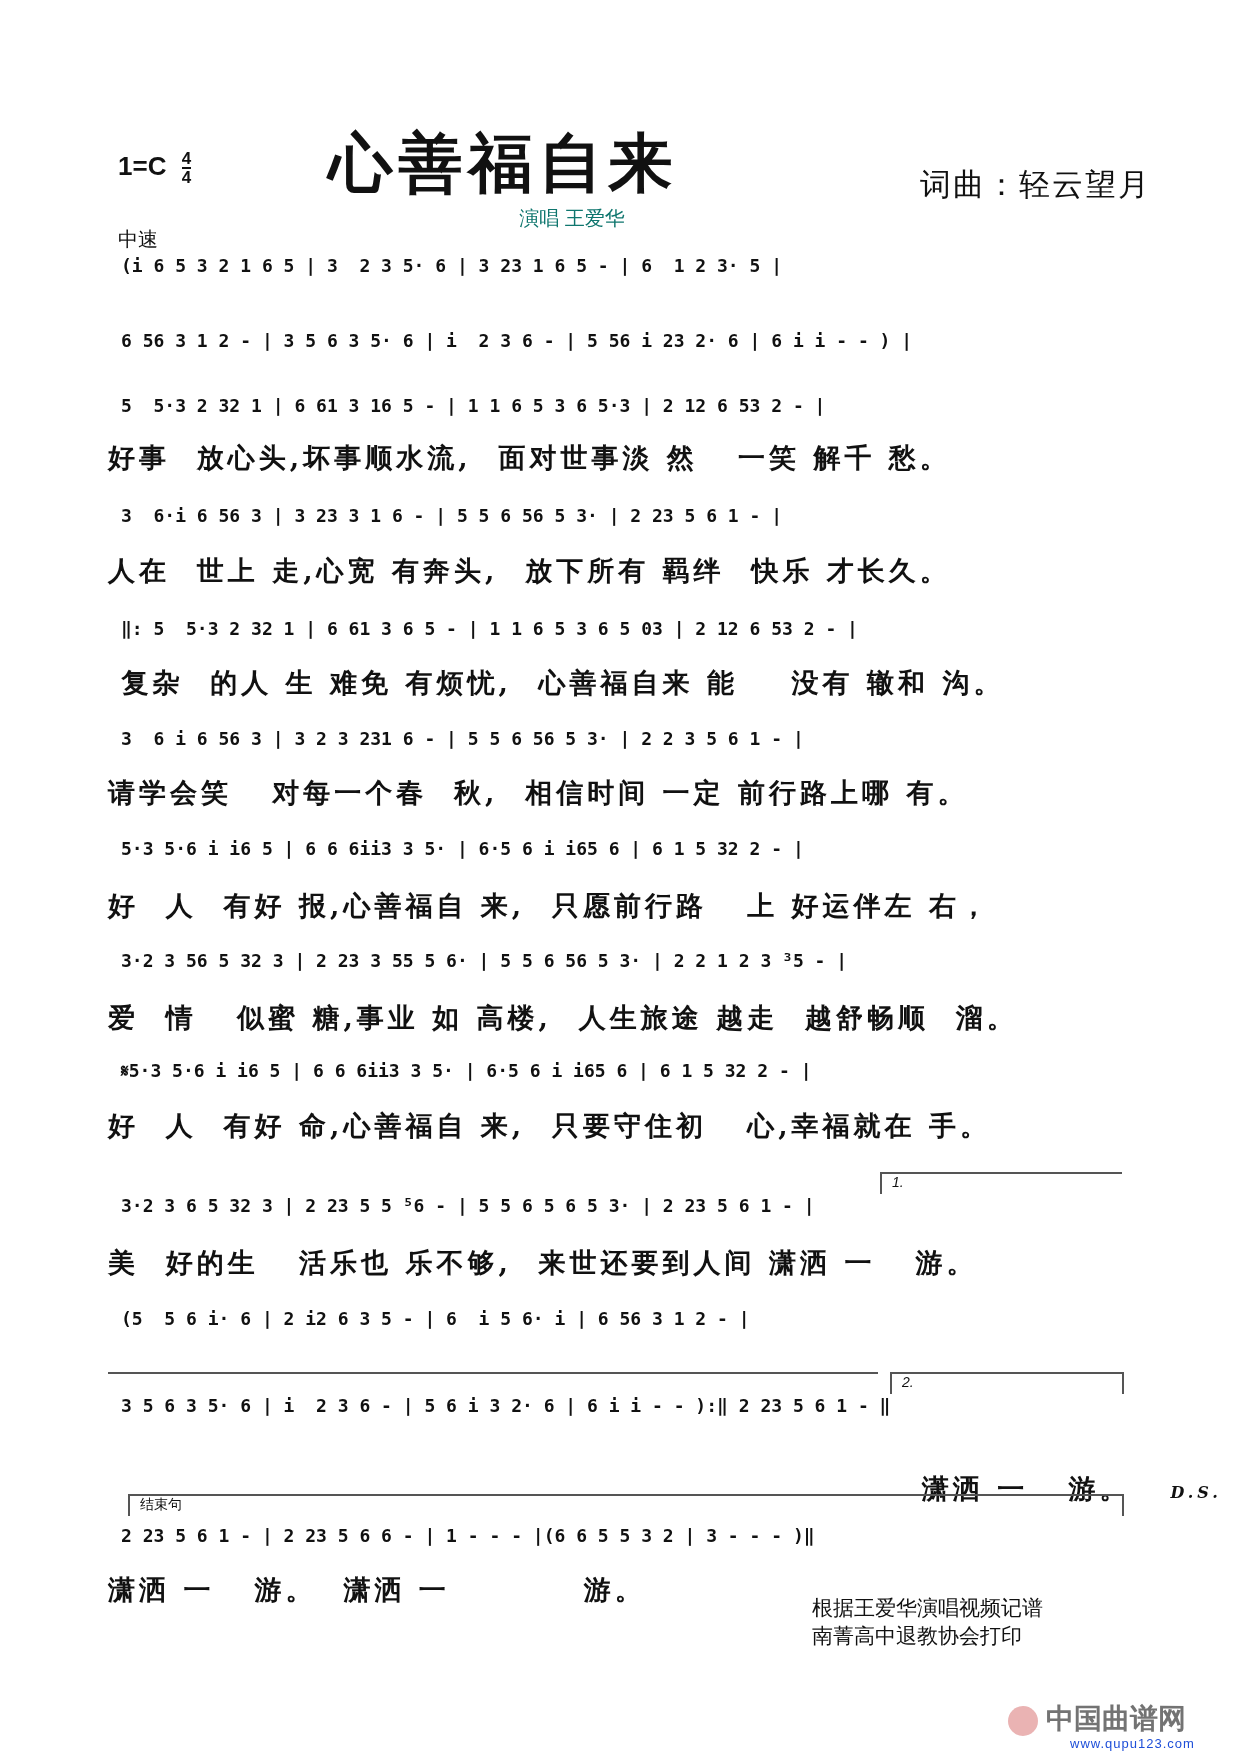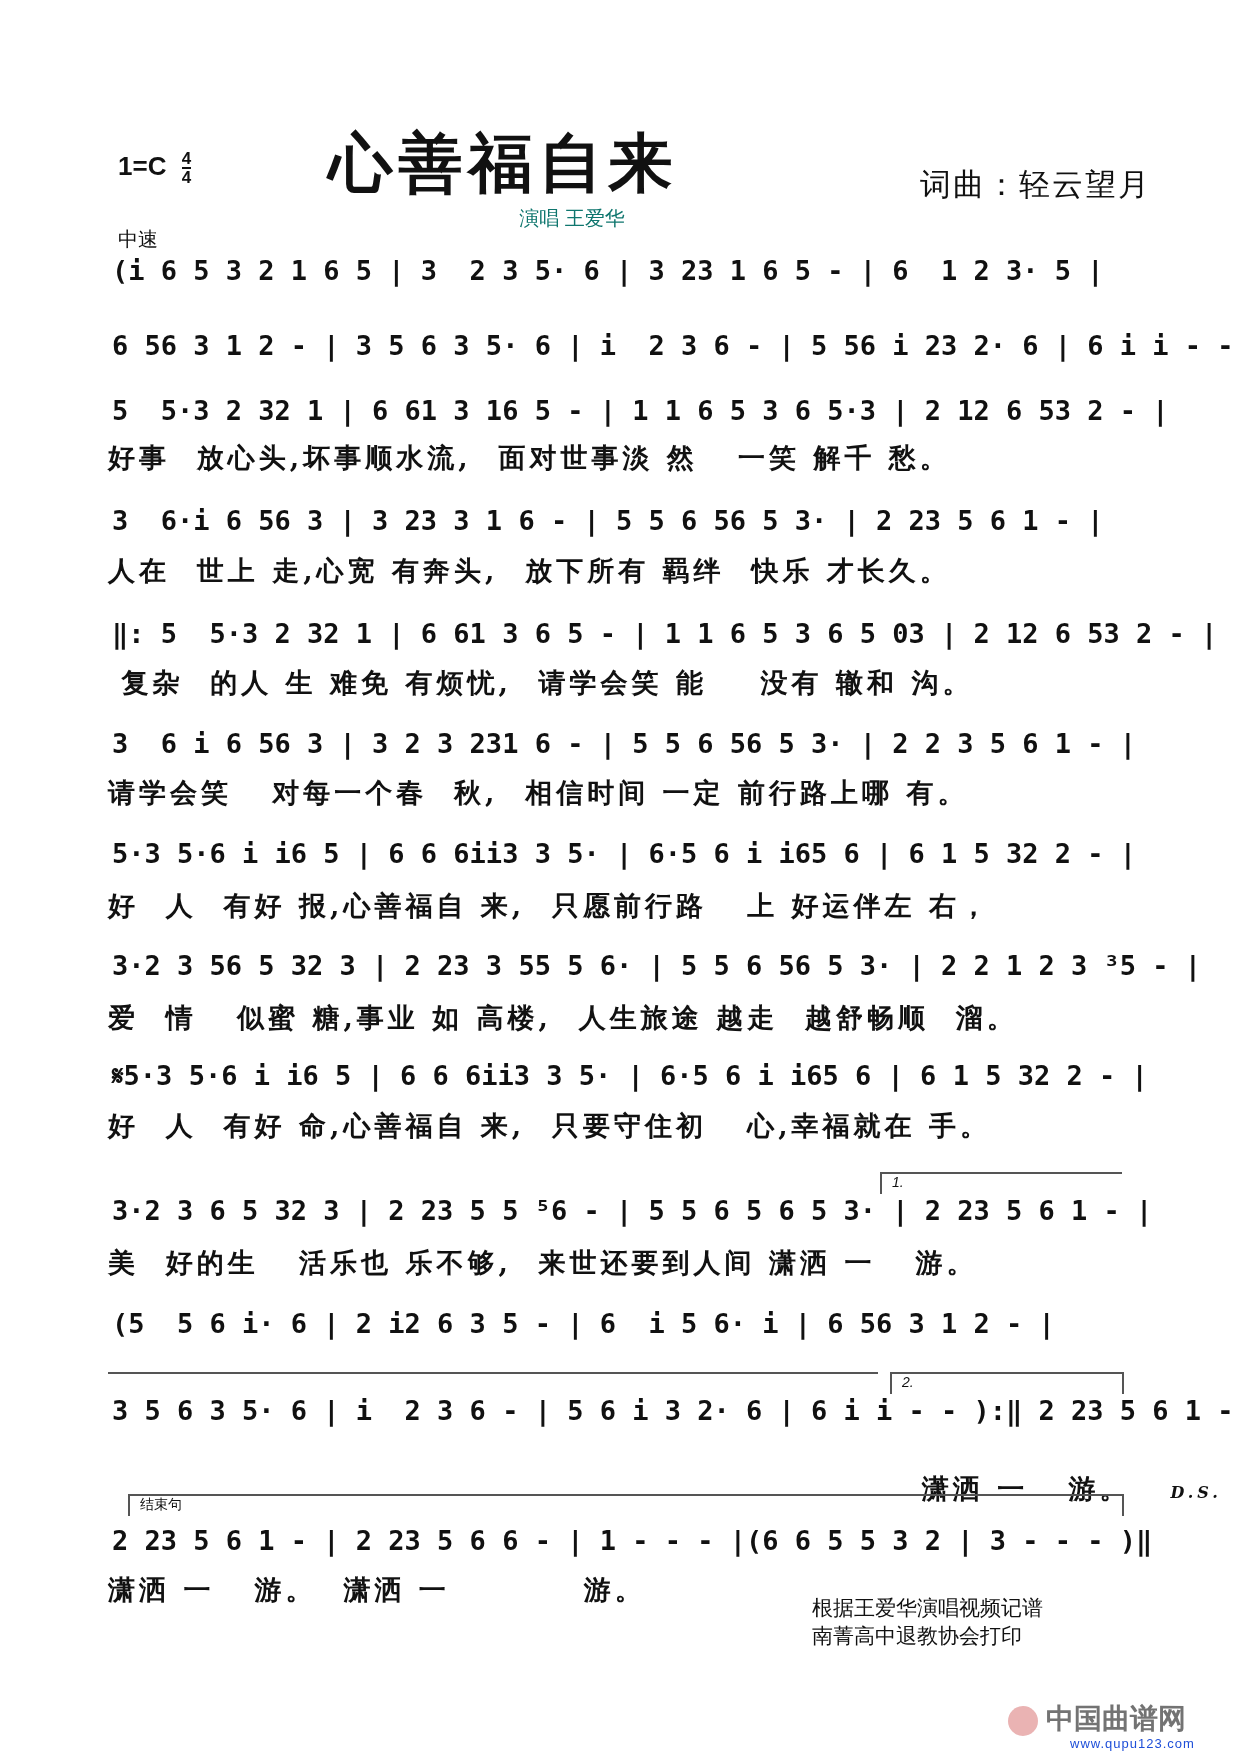--- a/index.html
+++ b/index.html
@@ -8,21 +8,21 @@
     .abs { position: absolute; }
     .key { left: 118px; top: 150px; font-size: 26px; font-weight: bold; }
     .timesig { display: inline-block; vertical-align: middle; text-align: center; font-size: 17px; line-height: 17px; font-weight: bold; margin-left: 8px; }
     .timesig span { display: block; }
     .timesig .num { border-bottom: 2px solid #111; }
     .tempo { left: 118px; top: 190px; font-size: 20px; margin-top: 36px; }
     .title { left: 0; width: 1007px; top: 120px; text-align: center; font-family: "DejaVu Serif", serif; font-size: 64px; font-weight: bold; letter-spacing: 6px; }
     .singer { left: 8px; width: 1128px; top: 205px; text-align: center; font-size: 20px; color: #0f766e; }
     .composer { left: 920px; top: 164px; font-size: 31px; letter-spacing: 2px; }
     .staff-line { position: absolute; left: 108px; width: 1020px; height: 54px; }
-    .notes { position: absolute; left: 4px; top: 0; white-space: pre; font-family: "DejaVu Sans Mono", monospace; font-size: 27px; font-weight: bold; letter-spacing: 0px; }
+    .notes { position: absolute; left: 13px; top: 0; white-space: pre; font-family: "DejaVu Sans Mono", monospace; font-size: 18px; font-weight: bold; letter-spacing: 0px; }
     .lyric { position: absolute; left: 108px; white-space: pre; font-family: "DejaVu Serif", serif; font-size: 27px; font-weight: bold; letter-spacing: 4px; }
     .volta { position: absolute; border-top: 2px solid #555; border-left: 2px solid #555; height: 20px; }
     .volta span { position: absolute; left: 10px; top: 0px; font-size: 14px; font-style: italic; }
     .volta.right-closed { border-right: 2px solid #555; }
     .credits { left: 812px; top: 1594px; font-size: 21px; line-height: 28px; }
     .watermark { left: 1008px; top: 1700px; color: #737373; font-family: "DejaVu Serif", serif; font-size: 28px; font-weight: bold; }
     .watermark .logo { display: inline-block; width: 30px; height: 30px; border-radius: 50%; background: #eab3b3; vertical-align: middle; margin-right: 8px; }
     .watermark-url { left: 1070px; top: 1736px; color: #1d4ed8; font-size: 13px; letter-spacing: 1px; }
     .ds { font-family: "DejaVu Serif", serif; font-style: italic; font-size: 16px; font-weight: bold; margin-left: 40px; }
   </style>
@@ -54,21 +54,21 @@
 <div class="lyric" style="top:440px">好事  放心头,坏事顺水流,  面对世事淡 然   一笑 解千 愁。</div>
 
 <div class="staff-line" style="top:505px">
   <div class="notes">3  6·i 6 56 3 | 3 23 3 1 6 - | 5 5 6 56 5 3· | 2 23 5 6 1 - |</div>
 </div>
 <div class="lyric" style="top:553px">人在  世上 走,心宽 有奔头,  放下所有 羁绊  快乐 才长久。</div>
 
 <div class="staff-line" style="top:618px">
   <div class="notes">‖: 5  5·3 2 32 1 | 6 61 3 6 5 - | 1 1 6 5 3 6 5 03 | 2 12 6 53 2 - |</div>
 </div>
-<div class="lyric" style="top:665px"> 复杂  的人 生 难免 有烦忧,  请学会笑 能    没有 辙和 沟。</div>
+<div class="lyric" style="top:665px"> 复杂  的人 生 难免 有烦忧,  心善福自来 能    没有 辙和 沟。</div>
 
 <div class="staff-line" style="top:728px">
   <div class="notes">3  6 i 6 56 3 | 3 2 3 231 6 - | 5 5 6 56 5 3· | 2 2 3 5 6 1 - |</div>
 </div>
 <div class="lyric" style="top:775px">请学会笑   对每一个春  秋,  相信时间 一定 前行路上哪 有。</div>
 
 <div class="staff-line" style="top:838px">
   <div class="notes">5·3 5·6 i i6 5 | 6 6 6ii3 3 5· | 6·5 6 i i65 6 | 6 1 5 32 2 - |</div>
 </div>
 <div class="lyric" style="top:888px">好  人  有好 报,心善福自 来,  只愿前行路   上 好运伴左 右，</div>

